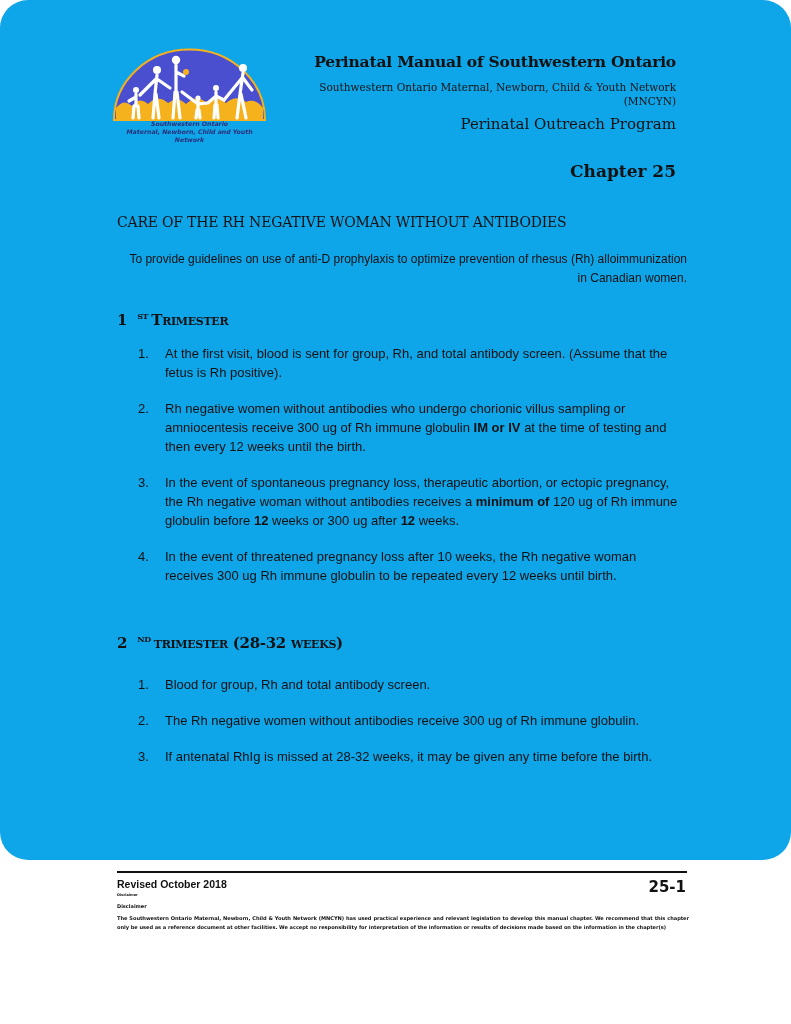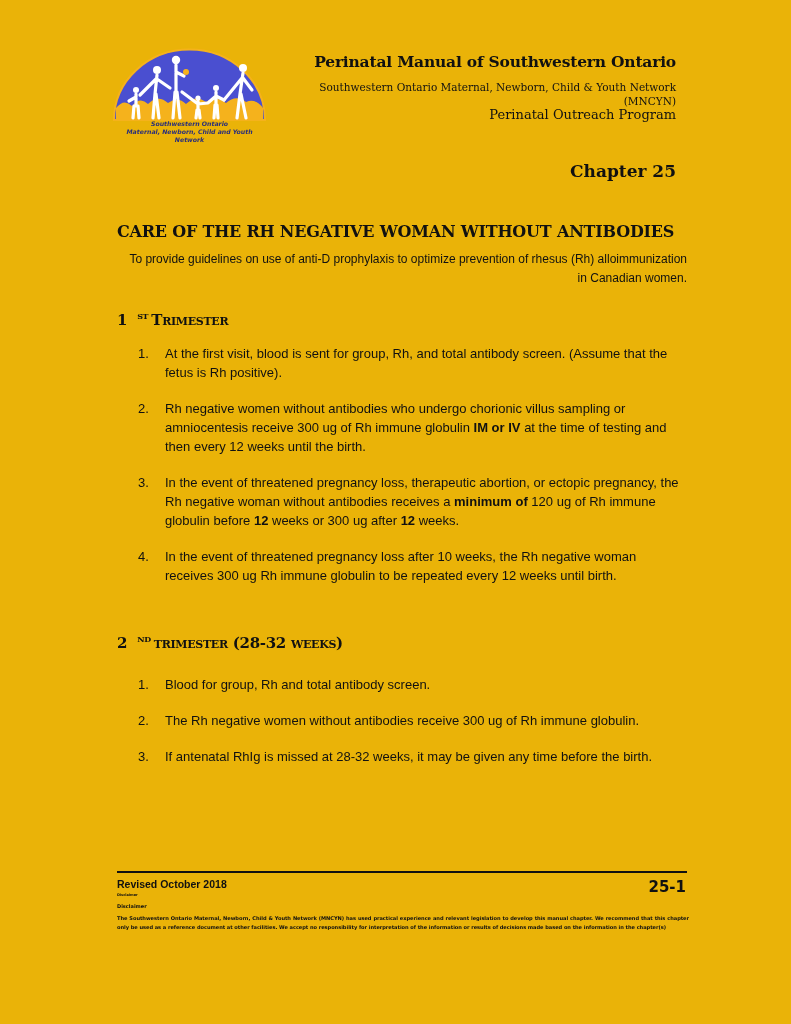--- a/index.html
+++ b/index.html
@@ -1,36 +1,36 @@
 <!DOCTYPE html>
 <html><head>
   <meta charset="utf-8">
   <style>
     html, body { margin: 0; padding: 0; background: #ffffff; }
     body { width: 791px; height: 1024px; position: relative; overflow: hidden; color: #111; }
-    .page { position: absolute; left: 0; top: 0; width: 791px; height: 1024px; background: #eab308; }
+    .page { position: absolute; left: 0; top: 0; width: 791px; height: 860px; background: #0ea5e9; border-radius: 28px; }
 
     
     .logo { position: absolute; left: 112px; top: 48px; width: 155px; height: 98px; }
     .logo svg { display: block; }
     .logo-caption { position: absolute; left: 0; top: 72px; width: 155px; text-align: center;
       font-family: "DejaVu Sans", sans-serif; font-style: italic; font-weight: bold; color: #2b2f7a;
       font-size: 6.2px; line-height: 8px; }
 
     
     .hdr { position: absolute; right: 115px; top: 52px; text-align: right; font-family: "DejaVu Serif", serif; }
     .hdr-title { font-size: 15.5px; font-weight: bold; letter-spacing: -0.2px; line-height: 20px; }
     .hdr-network { font-size: 10.5px; line-height: 14px; margin-top: 8px; width: 380px; margin-left: auto; }
-    .hdr-program { font-size: 13px; line-height: 14px; }
+    .hdr-program { font-size: 15px; line-height: 14px; margin-top: 9px; }
     .chapter { position: absolute; right: 115px; top: 160px; font-family: "DejaVu Serif", serif;
       font-weight: bold; font-size: 17px; line-height: 22px; }
 
     
-    .section-title { position: absolute; left: 117px; top: 222px; font-family: "DejaVu Serif", serif;
-      font-weight: bold; font-size: 16px; letter-spacing: -0.2px; }
+    .section-title { position: absolute; left: 117px; top: 214px; font-family: "DejaVu Serif", serif;
+      font-weight: normal; font-size: 14px; letter-spacing: -0.2px; }
     .intro { position: absolute; left: 117px; top: 250px; width: 570px; font-family: "Liberation Sans", sans-serif;
       font-size: 12px; line-height: 19px; text-align: right; }
     .tri-heading { position: absolute; left: 117px; font-family: "DejaVu Serif", serif; font-weight: bold;
       font-size: 15px; letter-spacing: -0.3px; }
     .tri-heading sup { font-size: 8px; vertical-align: 6px; margin-left: 10px; margin-right: 3px; }
     .tri-heading .sc { font-variant: small-caps; margin-top: 12px; }
     .h1 { top: 311px; }
     .h2 { top: 634px; }
 
     ol.items { position: absolute; left: 138px; width: 548px; margin: 0; padding: 0; list-style: none;
@@ -100,21 +100,21 @@
 
   <div class="section-title">CARE OF THE RH NEGATIVE WOMAN WITHOUT ANTIBODIES</div>
   <div class="intro">To provide guidelines on use of anti-D prophylaxis to optimize prevention of rhesus (Rh) alloimmunization in Canadian women.</div>
 
   <div class="tri-heading h1">
     <span>1</span><sup>ST</sup><span class="sc">Trimester</span>
   </div>
   <ol class="items list1">
       <li><span class="num">1.</span><span>At the first visit, blood is sent for group, Rh, and total antibody screen. (Assume that the fetus is Rh positive).</span></li>
       <li><span class="num">2.</span><span>Rh negative women without antibodies who undergo chorionic villus sampling or amniocentesis receive 300 ug of Rh immune globulin </span><b class="em">IM or IV</b><span> at the time of testing and then every 12 weeks until the birth.</span></li>
-      <li><span class="num">3.</span><span>In the event of threatened pregnancy loss, therapeutic abortion, or ectopic pregnancy, the Rh negative woman without antibodies receives a </span><b class="em">minimum of</b><span> 120 ug of Rh immune globulin before </span><b class="em">12</b><span> weeks or 300 ug after </span><b class="em">12</b><span> weeks.</span></li>
+      <li><span class="num">3.</span><span>In the event of spontaneous pregnancy loss, therapeutic abortion, or ectopic pregnancy, the Rh negative woman without antibodies receives a </span><b class="em">minimum of</b><span> 120 ug of Rh immune globulin before </span><b class="em">12</b><span> weeks or 300 ug after </span><b class="em">12</b><span> weeks.</span></li>
       <li><span class="num">4.</span><span>In the event of threatened pregnancy loss after 10 weeks, the Rh negative woman receives 300 ug Rh immune globulin to be repeated every 12 weeks until birth.</span></li>
     </ol>
 
   <div class="tri-heading h2">
     <span>2</span><sup>ND</sup><span class="sc">trimester</span> <span>(28-32</span> <span class="sc">weeks)</span>
   </div>
   <ol class="items list2">
       <li><span class="num">1.</span><span>Blood for group, Rh and total antibody screen.</span></li>
       <li><span class="num">2.</span><span>The Rh negative women without antibodies receive 300 ug of Rh immune globulin.</span></li>
       <li><span class="num">3.</span><span>If antenatal RhIg is missed at 28-32 weeks, it may be given any time before the birth.</span></li>

